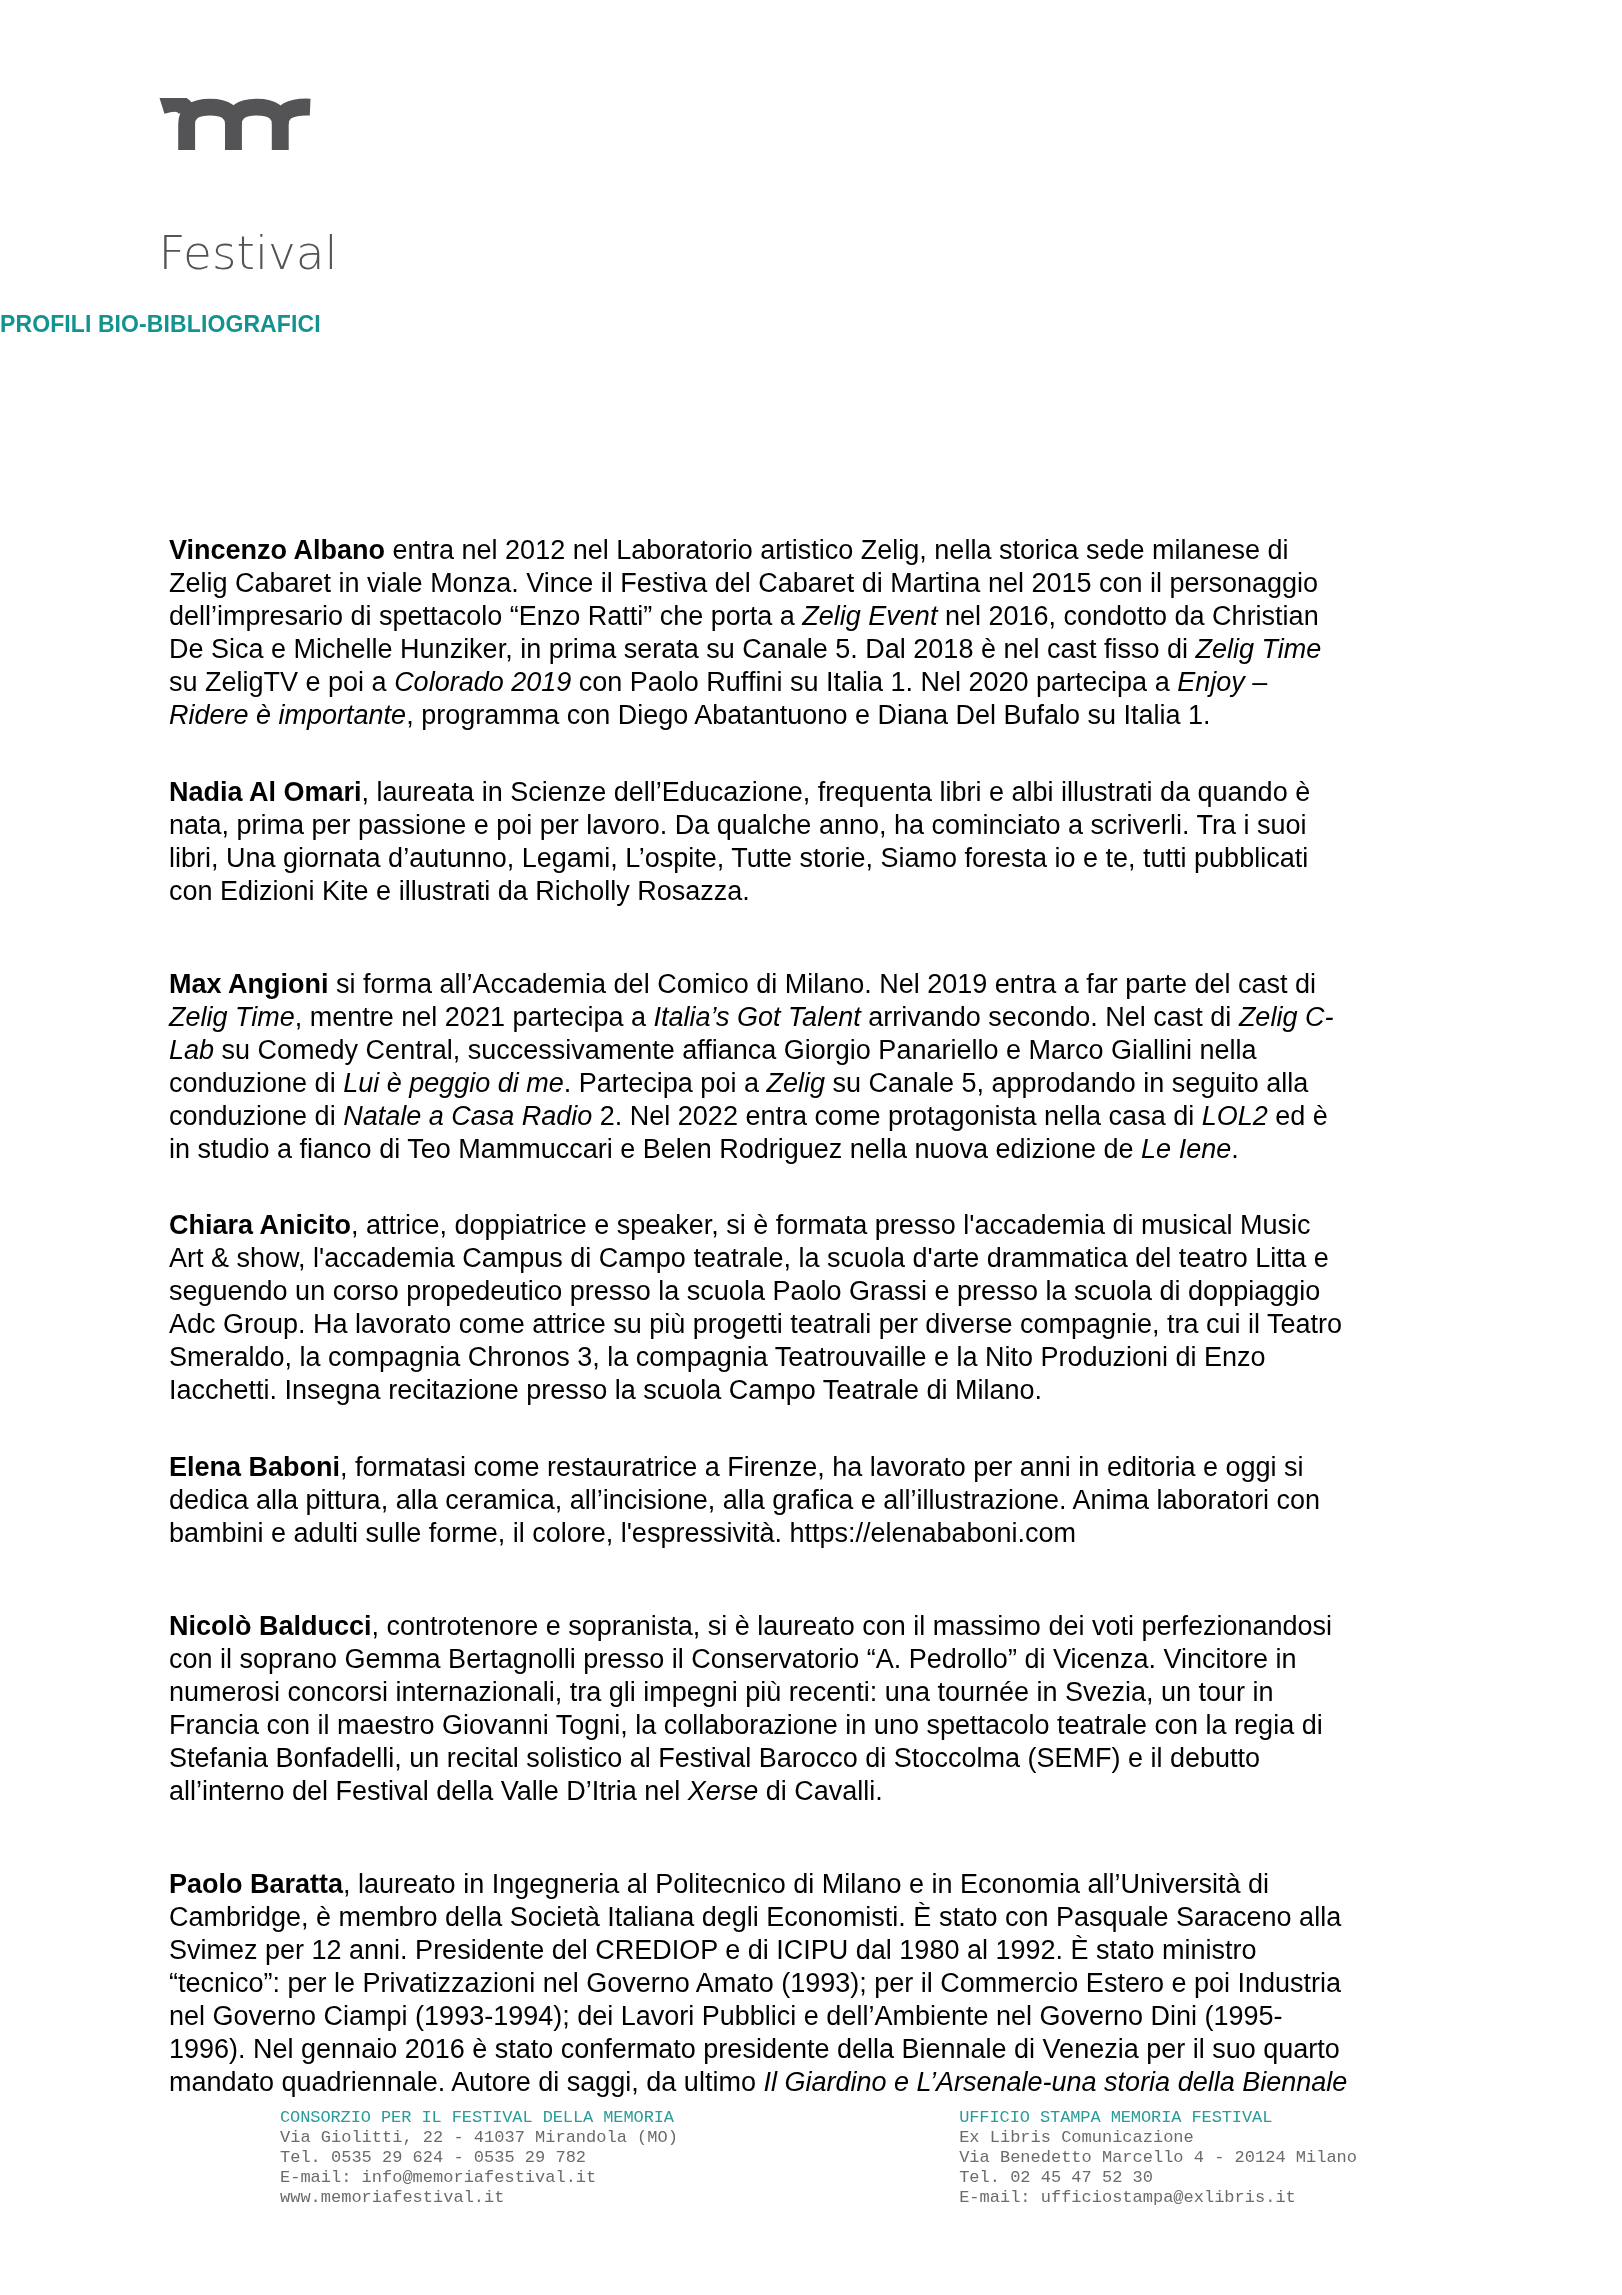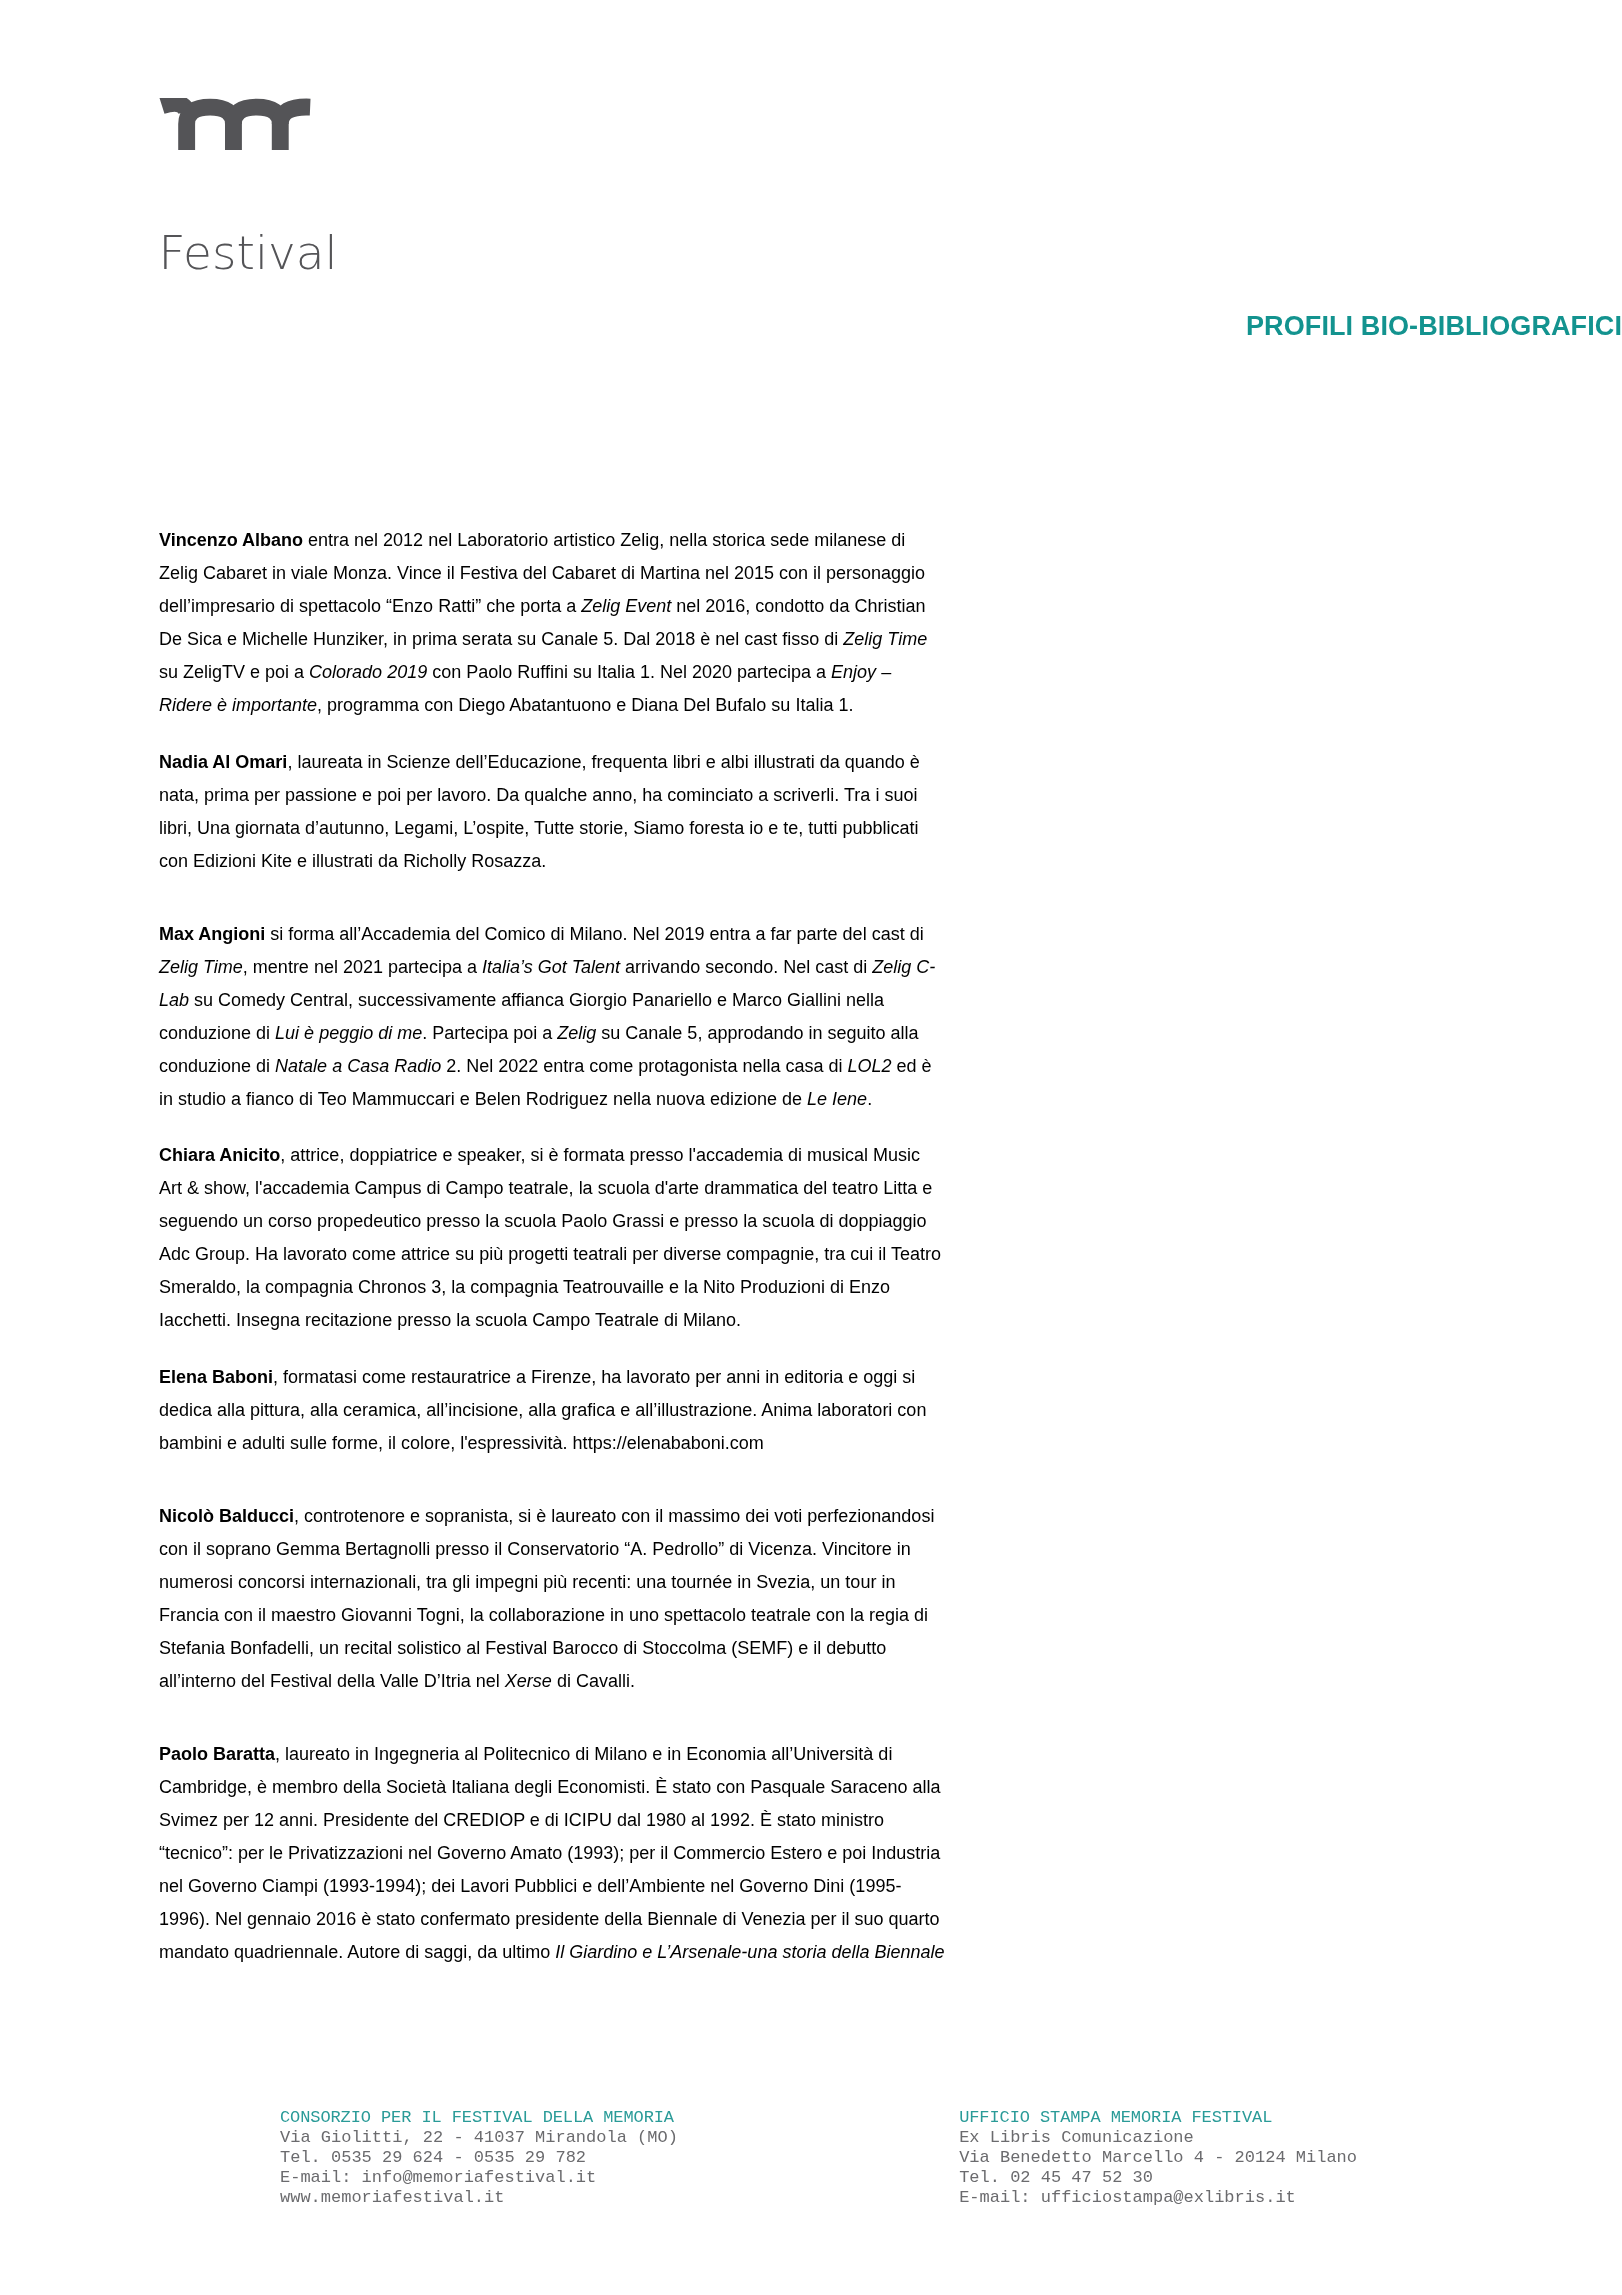--- a/index.html
+++ b/index.html
@@ -12,25 +12,25 @@
   .logo-word {
     position: absolute; left: 0; top: 64px; font-size: 67px; line-height: 1;
     color: #158a8b; letter-spacing: 0.7px; font-weight: normal;
     font-family: "DejaVu Sans", sans-serif;
   }
   .logo-sub {
     position: absolute; left: 2.6px; top: 131px; font-size: 47px; line-height: 1;
     color: #545457; font-family: "DejaVu Sans", sans-serif; font-weight: 300;
   }
   .doc-title {
-    position: absolute; left: 0; width: 100%; top: 311px; text-align: right;
-    font-size: 27px; font-weight: bold; color: #13938f; letter-spacing: 0.1px;
+    position: absolute; left: 0; width: 100%; top: 311px; text-align: left;
+    font-size: 23px; font-weight: bold; color: #13938f; letter-spacing: 0.1px;
   }
   .content { position: absolute; left: 157px; top: 522px; width: 1335px; }
-  .bio { margin: 2px; font-size: 18px; line-height: 33px; }
+  .bio { margin: 12px; font-size: 27px; line-height: 33px; }
   .bio .line { display: block; white-space: nowrap; }
   .bio b { font-weight: bold; }
   .bio i { font-style: italic; text-align: center; }
   .gap-sm { height: 19.6px; }
   .gap-lg { height: 36px; }
   .footer { position: absolute; left: 0; width: 100%; top: 2108px; }
   .footer-col { position: absolute; top: 0; font-family: Liberation Mono, monospace; font-size: 17px; line-height: 20px; color: #6b6b6e; }
   .footer-col.left { left: 280px; text-align: left; }
   .footer-col.right { right: 265px; text-align: left; }
   .footer-col .head { color: #2a9b98; letter-spacing: -0.1px; }

